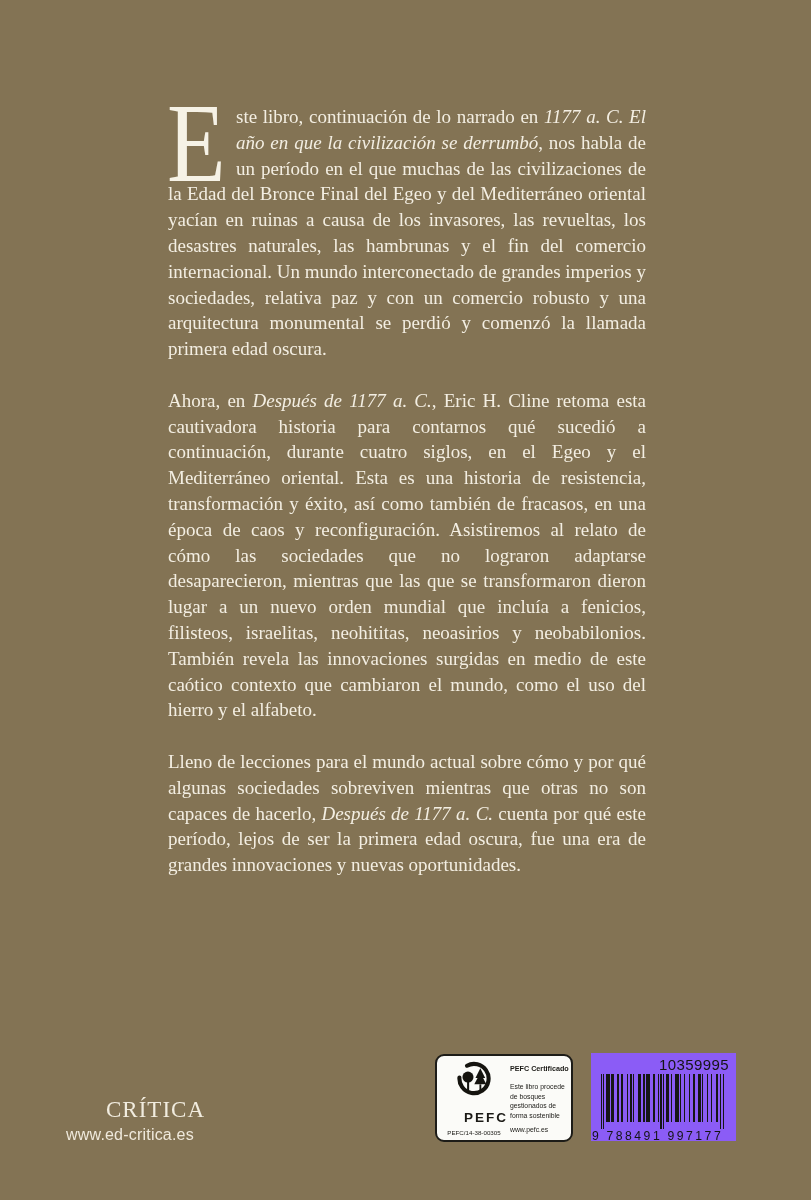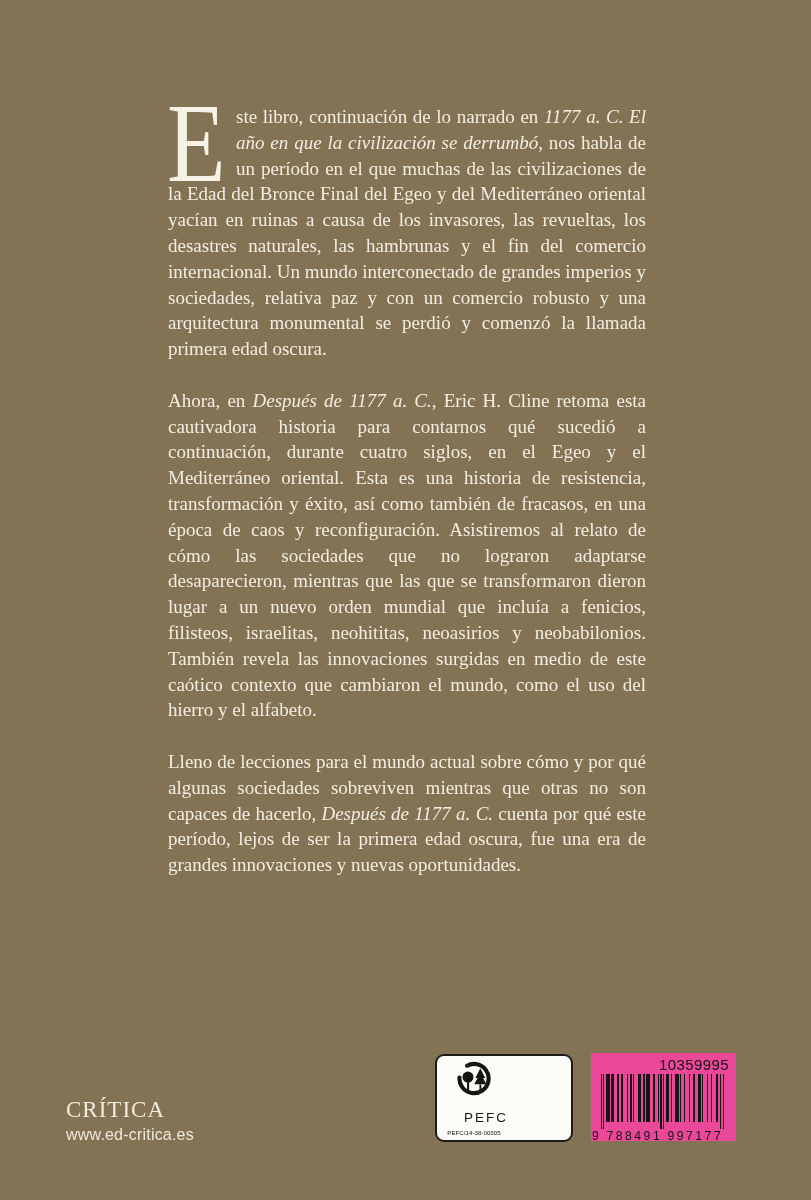--- a/index.html
+++ b/index.html
@@ -18,43 +18,43 @@
   .synopsis .em{font-style:italic;}
   .dropcap{
     float:left;width:60px;height:76px;margin:1px 8px 0 0;position:relative;
   }
   .dropcap span{
     position:absolute;left:-1px;top:-19px;font-size:113px;line-height:1;
     transform:scaleX(.85);transform-origin:left top;color:#f6f2e6;
   }
   
   .publisher{position:absolute;left:66px;top:1098px;color:#f1ecdf;}
-  .publisher-name{font-size:23px;letter-spacing:1px;line-height:24px;}
+  .publisher-name{font-size:23px;letter-spacing:1px;line-height:24px;margin-left:40px;}
   .publisher-site{
     font-family:"Liberation Sans",sans-serif;font-size:16px;
     margin-top:4px;color:#efe9dc;letter-spacing:.2px;
   }
   
   .pefc{
     position:absolute;left:435px;top:1054px;width:138px;height:88px;
     box-sizing:border-box;background:#fbfbf8;border:2.5px solid #1d1c18;
     border-radius:9px;display:flex;padding:5px 5px 4px 6px;
     font-family:"Liberation Sans",sans-serif;color:#1b1a16;
   }
   .pefc-left{width:62px;display:flex;flex-direction:column;align-items:center;}
-  .pefc-word{font-weight:normal;font-size:13.5px;letter-spacing:2px;margin-top:12px;padding-left:24px;}
+  .pefc-word{font-weight:bold;font-size:13.5px;letter-spacing:2px;margin-top:12px;padding-left:24px;}
   .pefc-license{font-size:6.2px;margin-top:4px;white-space:nowrap;}
   .pefc-right{flex:1;padding-left:5px;display:flex;flex-direction:column;}
   .pefc-title{font-weight:bold;font-size:7.2px;margin-top:3px;}
   .pefc-desc{font-size:6.8px;line-height:9.6px;margin-top:9px;width:60px;}
   .pefc-site{font-size:6.8px;margin-top:auto;margin-bottom:3px;}
   
   .barcode{
     position:absolute;left:591px;top:1053px;width:145px;height:88px;
-    background:#ec4899;font-family:"Liberation Sans",sans-serif;
+    background:#8b5cf6;font-family:"Liberation Sans",sans-serif;
   }
   .barcode-number{
     text-align:right;font-size:15px;letter-spacing:.4px;
     padding:3px 7px 0 0;color:#141414;line-height:17px;
   }
   .barcode svg{display:block;margin-top:1px;}
 </style>
 </head>
 <body>
 
@@ -82,20 +82,25 @@
         <g fill="#15140f" stroke="none">
           <circle cx="13.8" cy="16.5" r="5.7"></circle>
           <rect x="12.9" y="20" width="2.1" height="11.5"></rect>
           <polygon points="26.5,7.5 21.5,17.5 31.5,17.5"></polygon>
           <polygon points="26.5,12 20.3,24 32.7,24"></polygon>
           <rect x="25.6" y="24" width="1.9" height="6.5"></rect>
         </g>
       </svg>
       <div class="pefc-word">PEFC</div>
       <div class="pefc-license">PEFC/14-38-00305</div>
+    </div>
+    <div class="pefc-right">
+      <div class="pefc-title">PEFC Certificado</div>
+      <div class="pefc-desc">Este libro procede de bosques gestionados de forma sostenible</div>
+      <div class="pefc-site">www.pefc.es</div>
     </div>
   </div>
 
   <div class="barcode">
     <div class="barcode-number">10359995</div>
     <svg id="ean-svg" width="145" height="68" viewBox="0 0 145 68" shape-rendering="crispEdges" aria-hidden="true">
         <rect x="9.50" y="0" width="1.30" height="55" fill="#161616"></rect>
         <rect x="12.10" y="0" width="1.30" height="55" fill="#161616"></rect>
         <rect x="14.70" y="0" width="1.30" height="48" fill="#161616"></rect>
         <rect x="16.00" y="0" width="1.30" height="48" fill="#161616"></rect>

